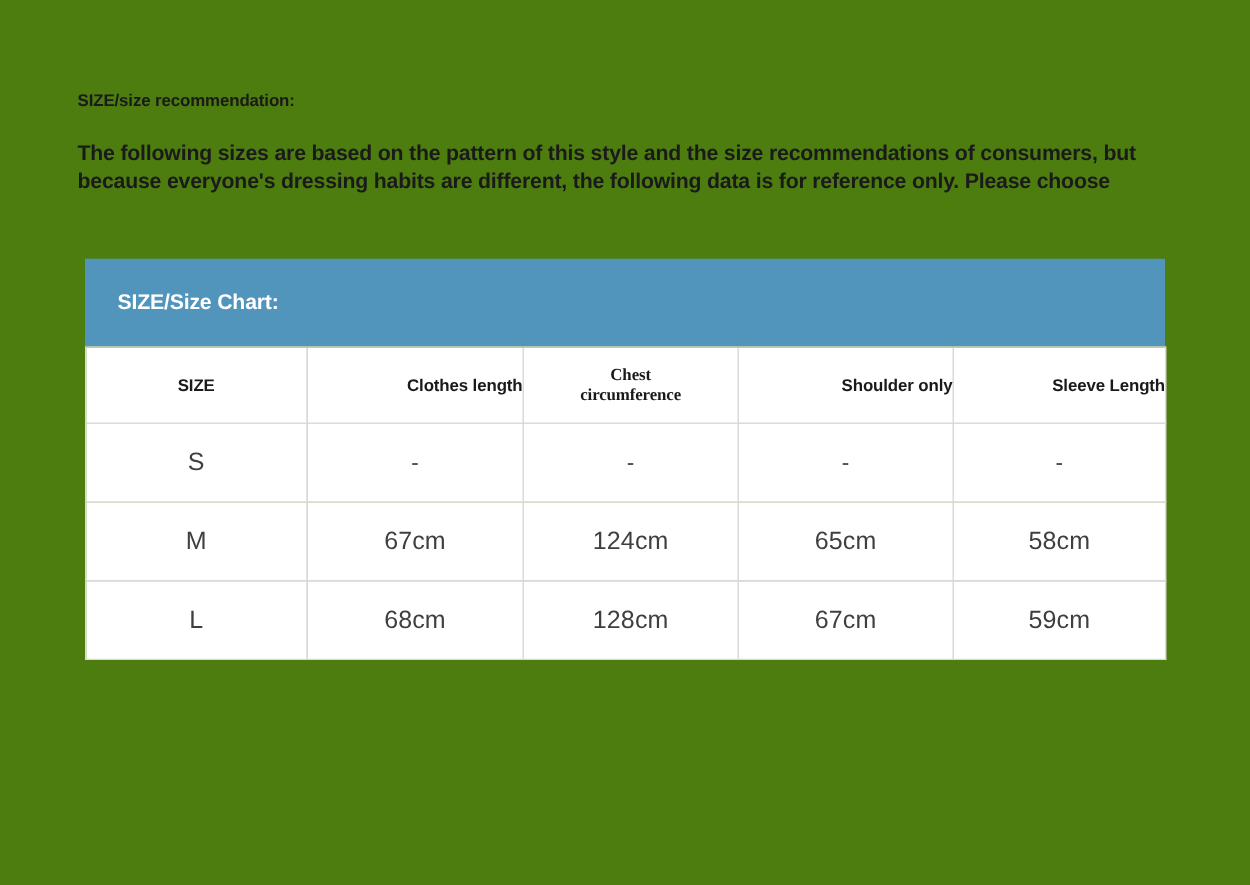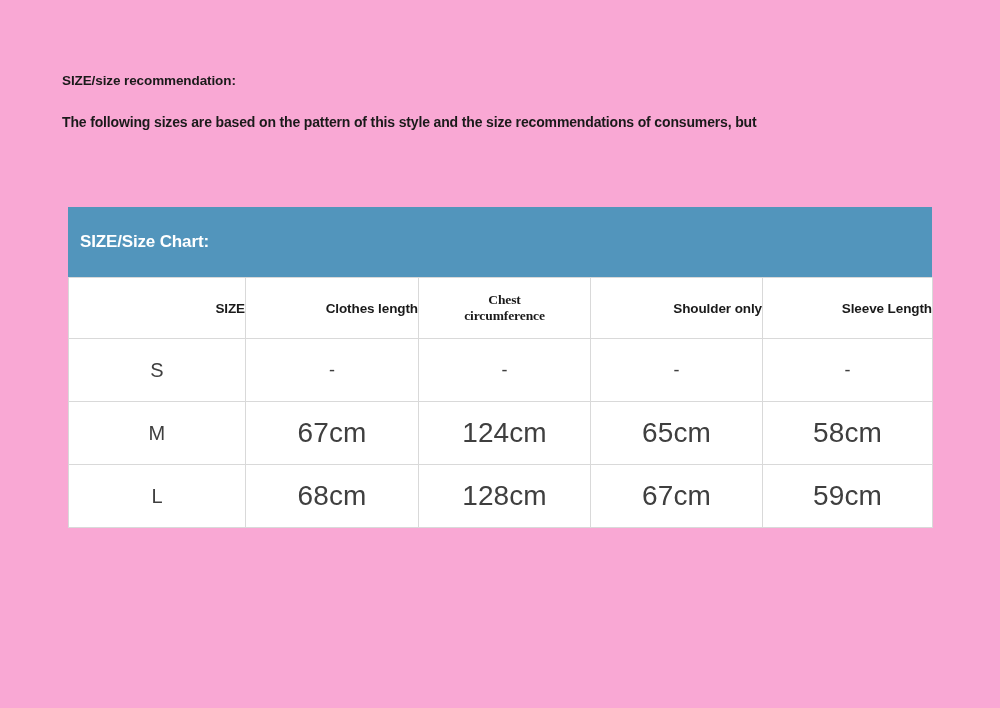--- a/index.html
+++ b/index.html
@@ -14,42 +14,42 @@
     font-family: "Liberation Sans", "DejaVu Sans", sans-serif;
     -webkit-font-smoothing: antialiased;
   }
 
   #page {
     position: absolute;
     left: 0;
     top: 0;
     width: 1000px;
     height: 708px;
-    background: #f9a8d4;
+    background: #4d7c0f;
     overflow: hidden;
   }
 
   
   .intro {
     position: absolute;
     left: 62px;
     top: 72px;
     width: 876px;
   }
   .intro-title {
     font-size: 13.5px;
     font-weight: bold;
     color: #1a1a1a;
     letter-spacing: -0.1px;
     line-height: 18px;
     margin: 0 0 22px 0;
     white-space: nowrap;
   }
   .intro-body {
-    font-size: 14px;
+    font-size: 17px;
     font-weight: bold;
     color: #1a1a1a;
     line-height: 21.5px;
     letter-spacing: -0.15px;
     margin: 0;
     width: 872px;
   }
   .intro-body .ln {
     display: block;
     white-space: nowrap;
@@ -62,21 +62,21 @@
     top: 207px;
     width: 864px;
   }
 
   .table-banner {
     height: 70px;
     background: #5295bc;
     display: flex;
     align-items: center;
     box-sizing: border-box;
-    padding-left: 12px;
+    padding-left: 26px;
   }
   .table-banner-text {
     color: #ffffff;
     font-size: 17px;
     font-weight: bold;
     letter-spacing: -0.15px;
   }
 
   table.size-table {
     border-collapse: collapse;
@@ -105,21 +105,21 @@
   
   table.size-table thead th {
     height: 60px;
     vertical-align: middle;
     font-size: 13.5px;
     font-weight: bold;
     color: #1a1a1a;
     letter-spacing: -0.1px;
   }
   th.h-left {
-    text-align: right;
+    text-align: center;
     padding-left: 17px;
     box-sizing: border-box;
   }
   th.h-center {
     text-align: right;
   }
   th.h-wrap {
     text-align: center;
     padding-left: 15px;
     box-sizing: border-box;
@@ -129,21 +129,21 @@
   th.h-wrap .w1,
   th.h-wrap .w2 {
     display: block;
   }
 
   
   table.size-table tbody td {
     height: 62px;
     vertical-align: middle;
     text-align: center;
-    font-size: 28px;
+    font-size: 20px;
     font-weight: normal;
     color: #3f3f3f;
     letter-spacing: 0.1px;
   }
   table.size-table tbody td.cell-size {
     font-size: 20px;
     color: #3f3f3f;
   }
   table.size-table tbody td.dash {
     font-size: 18px;
@@ -152,20 +152,21 @@
 </style>
 </head>
 <body>
 
 <div id="page">
 
   <div class="intro">
     <p class="intro-title">SIZE/size recommendation:</p>
     <p class="intro-body">
       <span class="ln">The following sizes are based on the pattern of this style and the size recommendations of consumers, but</span>
+      <span class="ln">because everyone's dressing habits are different, the following data is for reference only. Please choose</span>
     </p>
   </div>
 
   <div class="size-table-wrap">
 
     <div class="table-banner">
       <span class="table-banner-text">SIZE/Size Chart:</span>
     </div>
 
     <table class="size-table">

